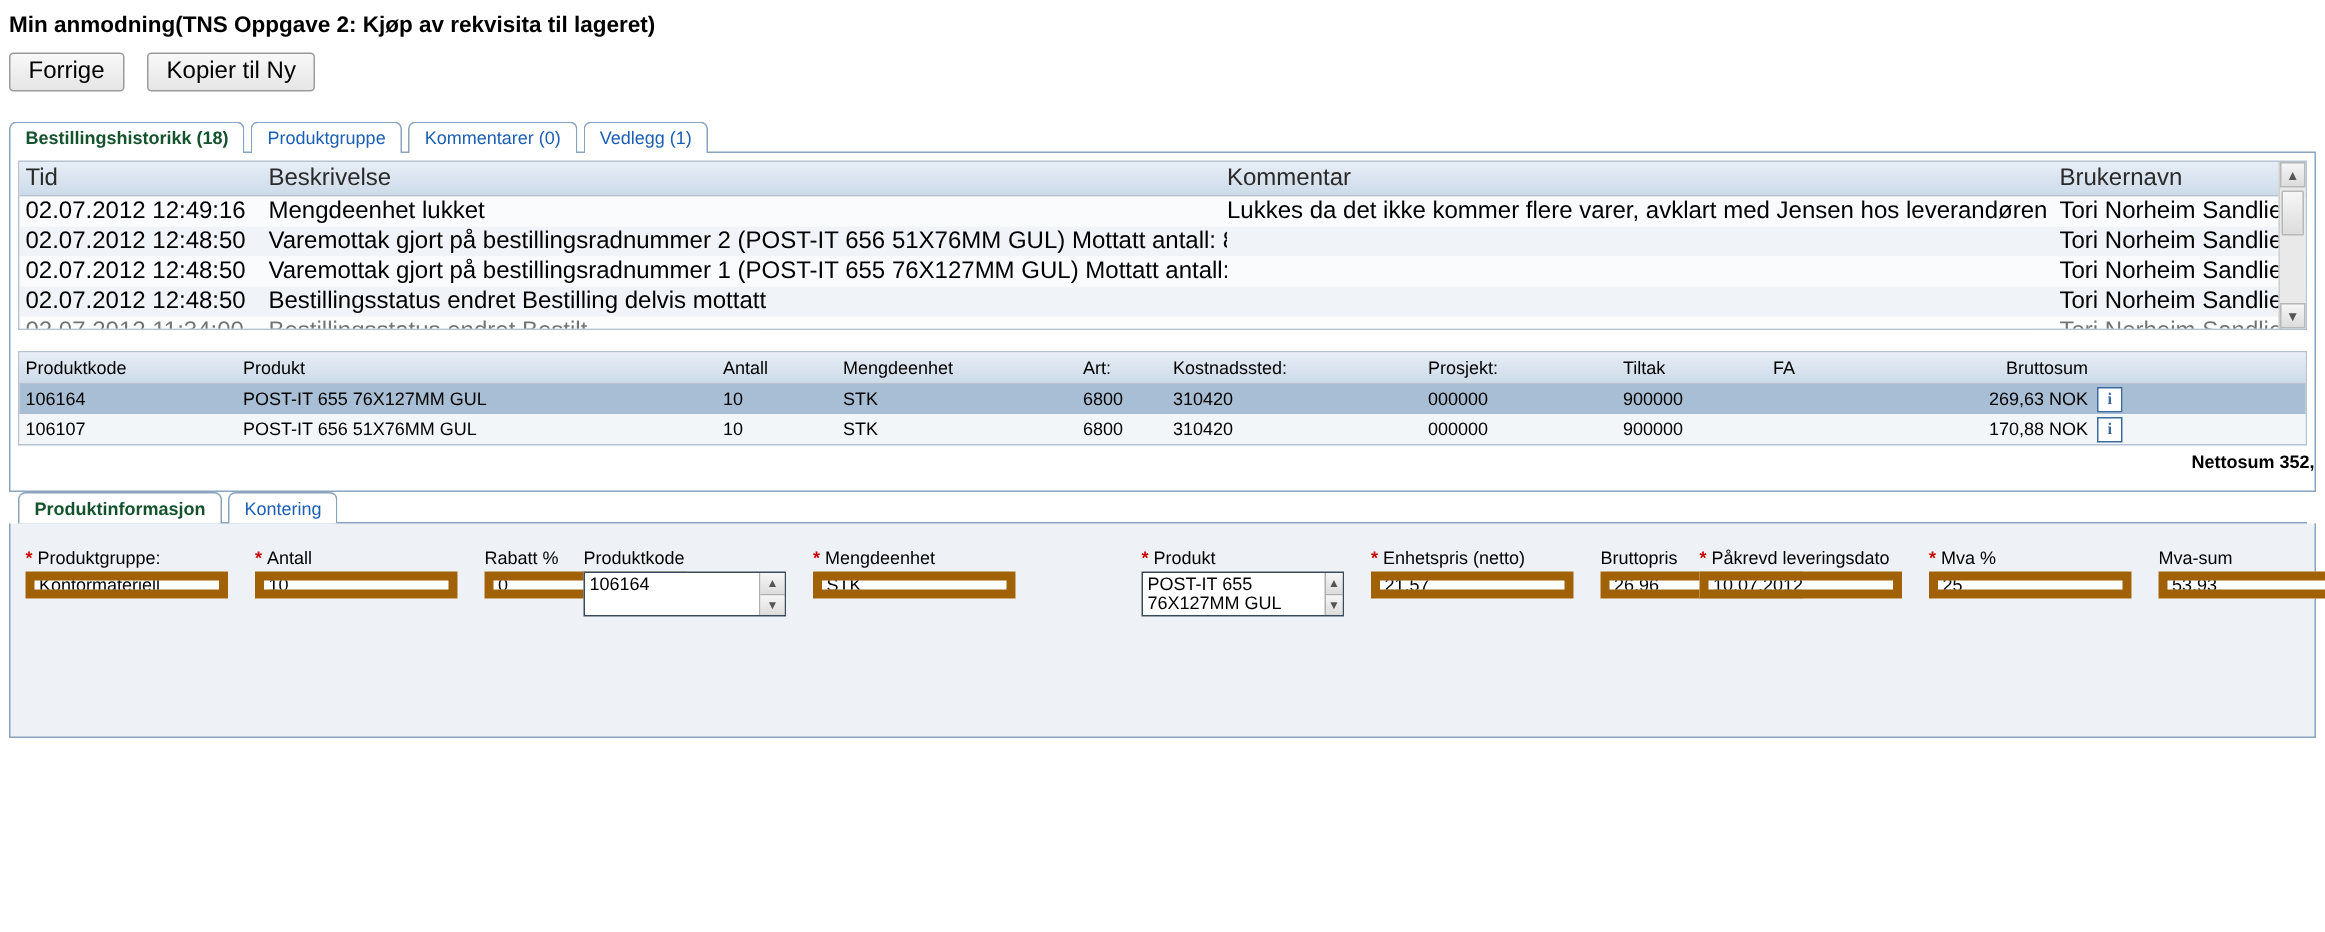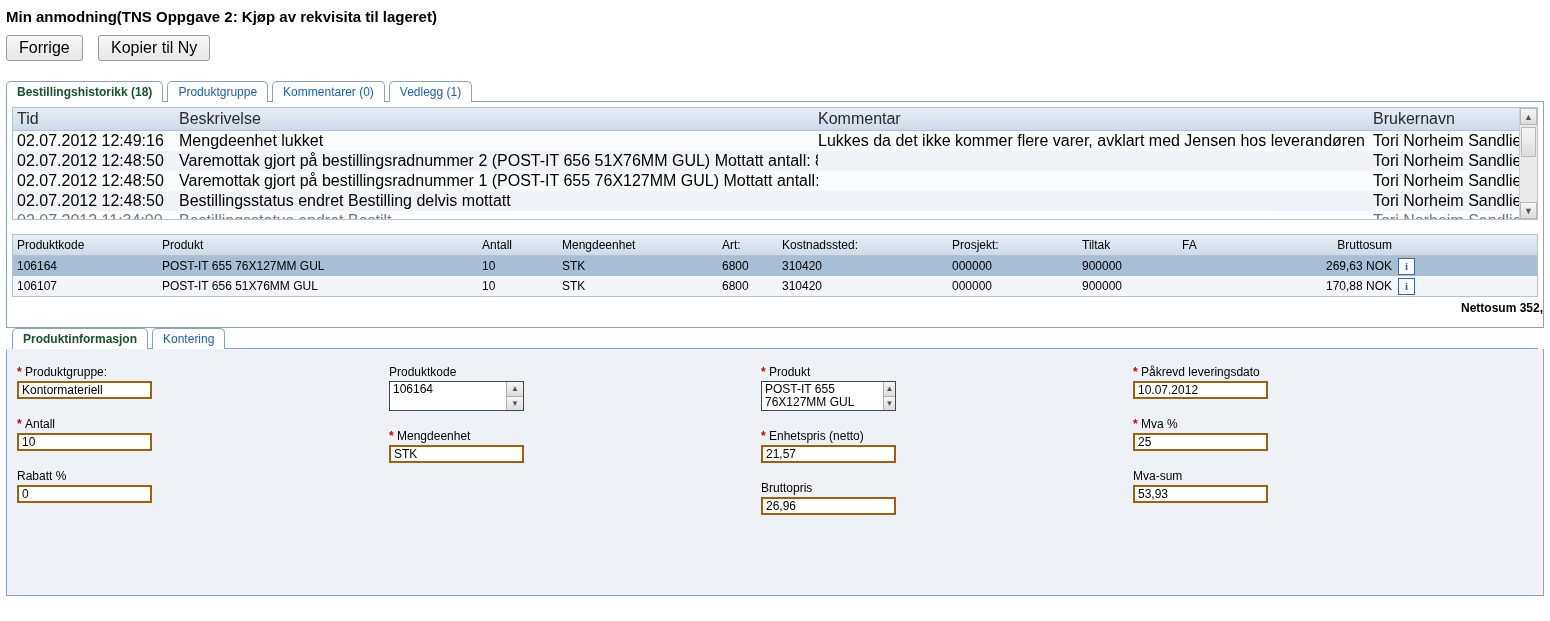--- a/index.html
+++ b/index.html
@@ -208,41 +208,40 @@
   .form-area {
     border: 1px solid #8aa4bd;
     border-top: none;
     background: #eef2f7;
     padding: 16px 10px 80px 10px;
     display: flex;
     gap: 0;
   }
   .form-col {
     display: flex;
-    flex-direction: column;
     gap: 18px;
   }
   .fc1 { width: 372px; }
   .fc2 { width: 372px; }
   .fc3 { width: 372px; }
   .fc4 { width: 372px; }
   .fld-label {
     font-size: 12px;
     margin-bottom: 2px;
     display: block;
   }
   .req::before {
     content: "* ";
     color: #cc0000;
     font-weight: bold;
   }
   .fld-input {
     width: 135px;
     height: 18px;
-    border: 2px solid #a16207;
+    border: 6px solid #a16207;
     background: #ffffff;
     font-size: 12px;
     padding: 0 3px;
     box-sizing: border-box;
   }
   .fld-spin {
     display: flex;
     width: 135px;
     height: 30px;
     border: 1px solid #3b4a5a;

